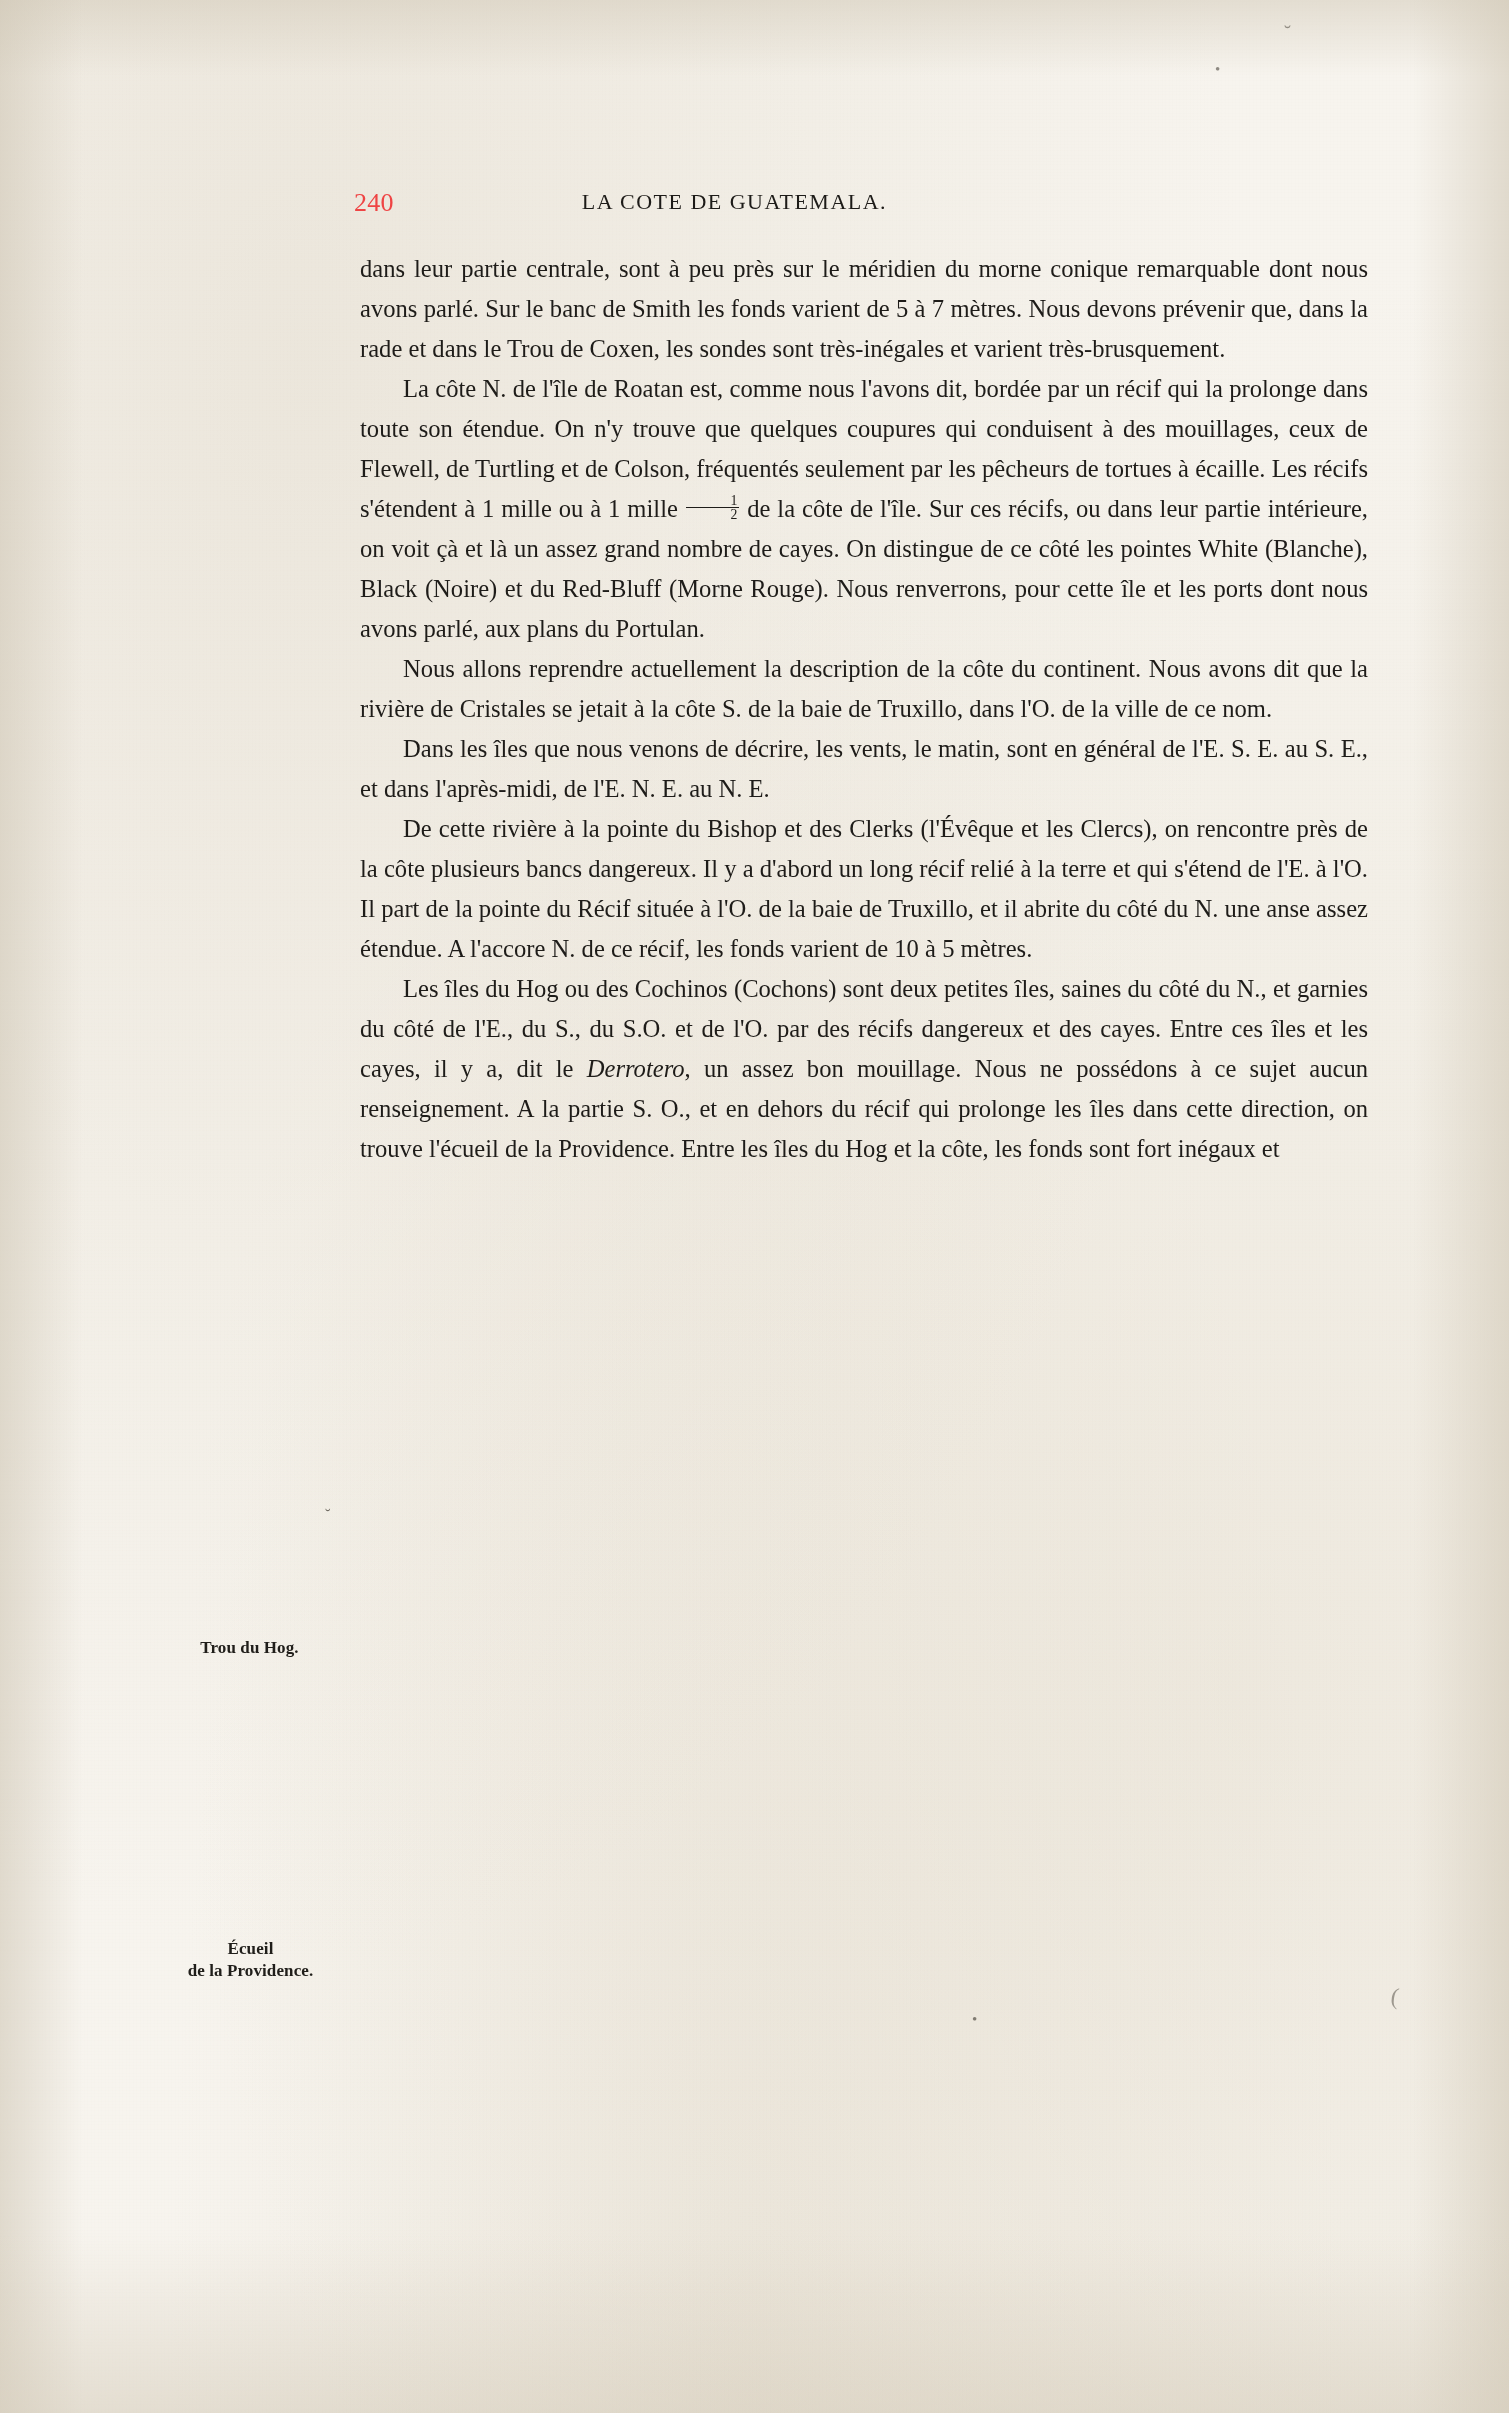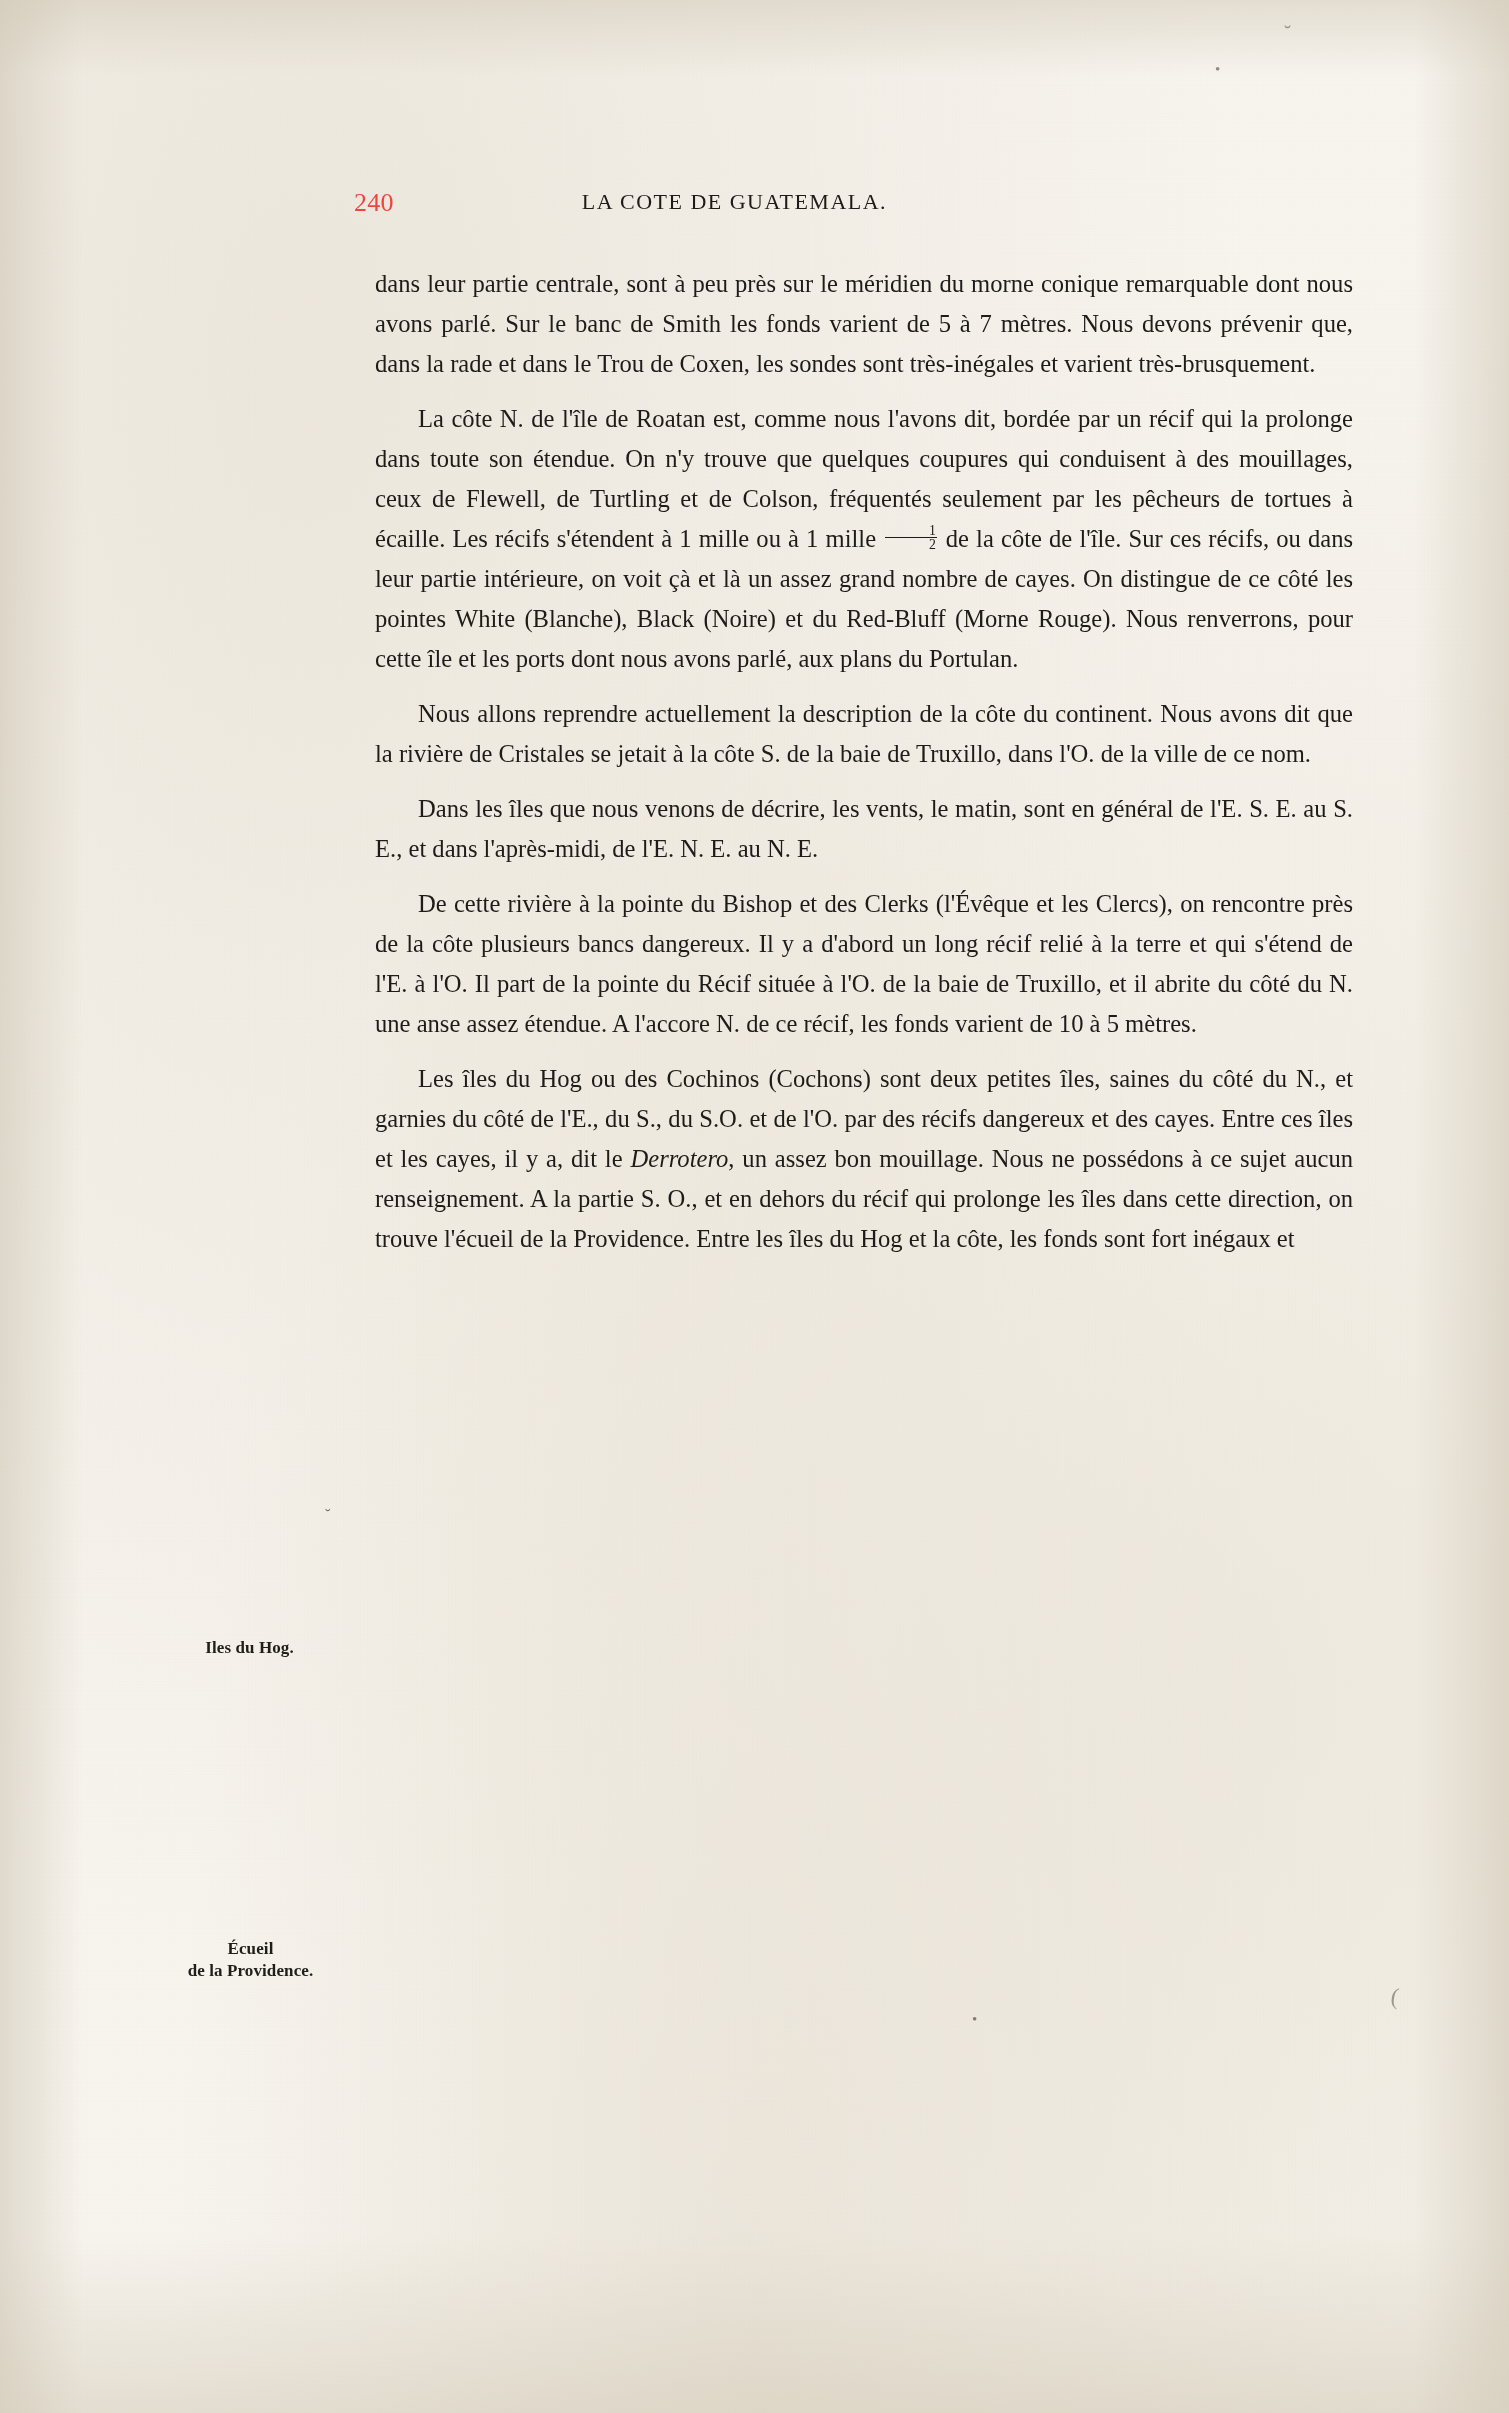--- a/index.html
+++ b/index.html
@@ -74,21 +74,21 @@
     left: 360px;
     top: 249px;
     width: 1008px;
     font-size: 24.6px;
     line-height: 40px;
     text-align: justify;
     text-justify: inter-word;
     color: #1e1c19;
   }
   .textblock p {
-    margin: 15px;
+    margin: 0;
   }
   .textblock p.ind {
     text-indent: 43px;
   }
   .textblock p.noind {
     text-indent: 0;
   }
   .frac {
     display: inline-block;
     vertical-align: -0.15em;
@@ -181,21 +181,21 @@
   <div class="edge-shade-bottom"></div>
 </div>
 
 <div class="content">
 
   <div class="header">
     <div class="folio">240</div>
     <div class="running-title">LA COTE DE GUATEMALA.</div>
   </div>
 
-  <div class="marginnote m1">Iles du Hog.</div>
+  <div class="marginnote m1">Trou du Hog.</div>
   <div class="marginnote m2">Écueil<br>de la Providence.</div>
 
   <div class="textblock">
       <p class="noind">dans leur partie centrale, sont à peu près sur le méridien du morne conique remarquable dont nous avons parlé. Sur le banc de Smith les fonds varient de 5 à 7 mètres. Nous devons prévenir que, dans la rade et dans le Trou de Coxen, les sondes sont très-inégales et varient très-brusquement.</p>
       <p class="ind">La côte N. de l'île de Roatan est, comme nous l'avons dit, bordée par un récif qui la prolonge dans toute son étendue. On n'y trouve que quelques coupures qui conduisent à des mouillages, ceux de Flewell, de Turtling et de Colson, fréquentés seulement par les pêcheurs de tortues à écaille. Les récifs s'étendent à 1 mille ou à 1 mille <span class="frac"><span class="num">1</span><span class="den">2</span></span> de la côte de l'île. Sur ces récifs, ou dans leur partie intérieure, on voit çà et là un assez grand nombre de cayes. On distingue de ce côté les pointes White (Blanche), Black (Noire) et du Red-Bluff (Morne Rouge). Nous renverrons, pour cette île et les ports dont nous avons parlé, aux plans du Portulan.</p>
       <p class="ind">Nous allons reprendre actuellement la description de la côte du continent. Nous avons dit que la rivière de Cristales se jetait à la côte S. de la baie de Truxillo, dans l'O. de la ville de ce nom.</p>
       <p class="ind">Dans les îles que nous venons de décrire, les vents, le matin, sont en général de l'E. S. E. au S. E., et dans l'après-midi, de l'E. N. E. au N. E.</p>
       <p class="ind">De cette rivière à la pointe du Bishop et des Clerks (l'Évêque et les Clercs), on rencontre près de la côte plusieurs bancs dangereux. Il y a d'abord un long récif relié à la terre et qui s'étend de l'E. à l'O. Il part de la pointe du Récif située à l'O. de la baie de Truxillo, et il abrite du côté du N. une anse assez étendue. A l'accore N. de ce récif, les fonds varient de 10 à 5 mètres.</p>
       <p class="ind">Les îles du Hog ou des Cochinos (Cochons) sont deux petites îles, saines du côté du N., et garnies du côté de l'E., du S., du S.O. et de l'O. par des récifs dangereux et des cayes. Entre ces îles et les cayes, il y a, dit le <em class="it">Derrotero</em>, un assez bon mouillage. Nous ne possédons à ce sujet aucun renseignement. A la partie S. O., et en dehors du récif qui prolonge les îles dans cette direction, on trouve l'écueil de la Providence. Entre les îles du Hog et la côte, les fonds sont fort inégaux et</p>
     </div>

